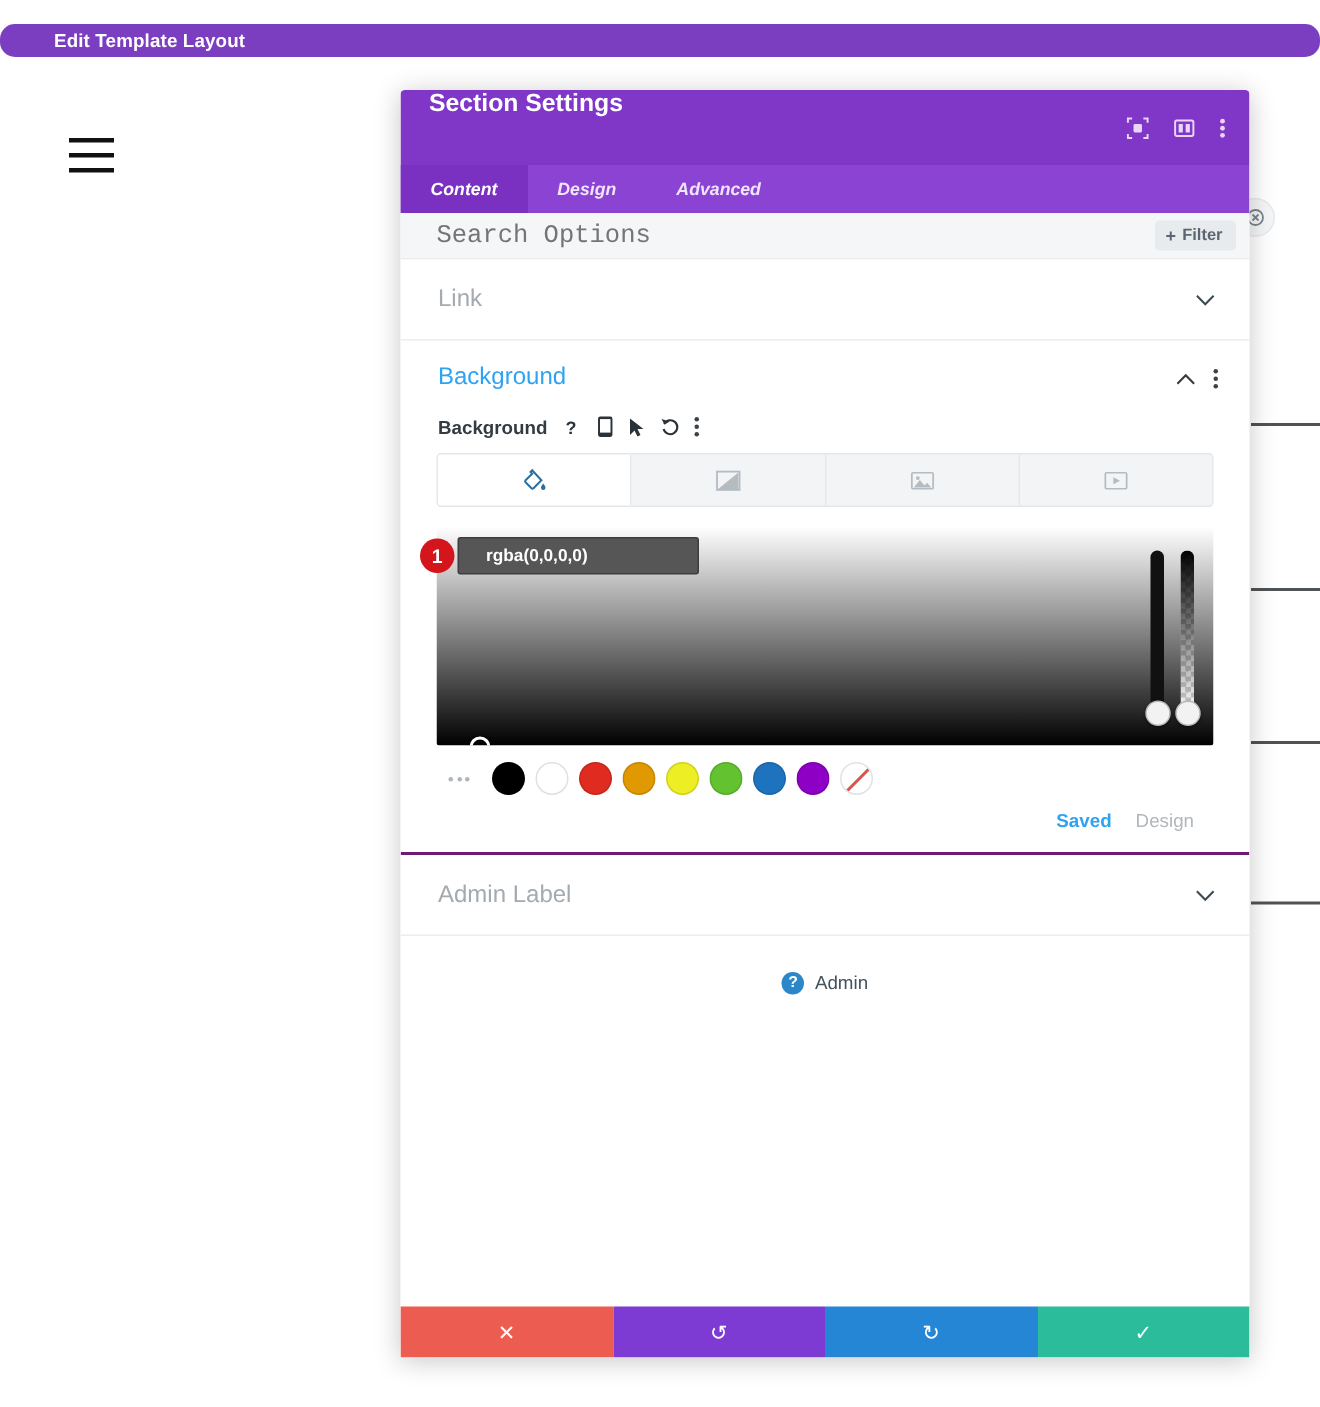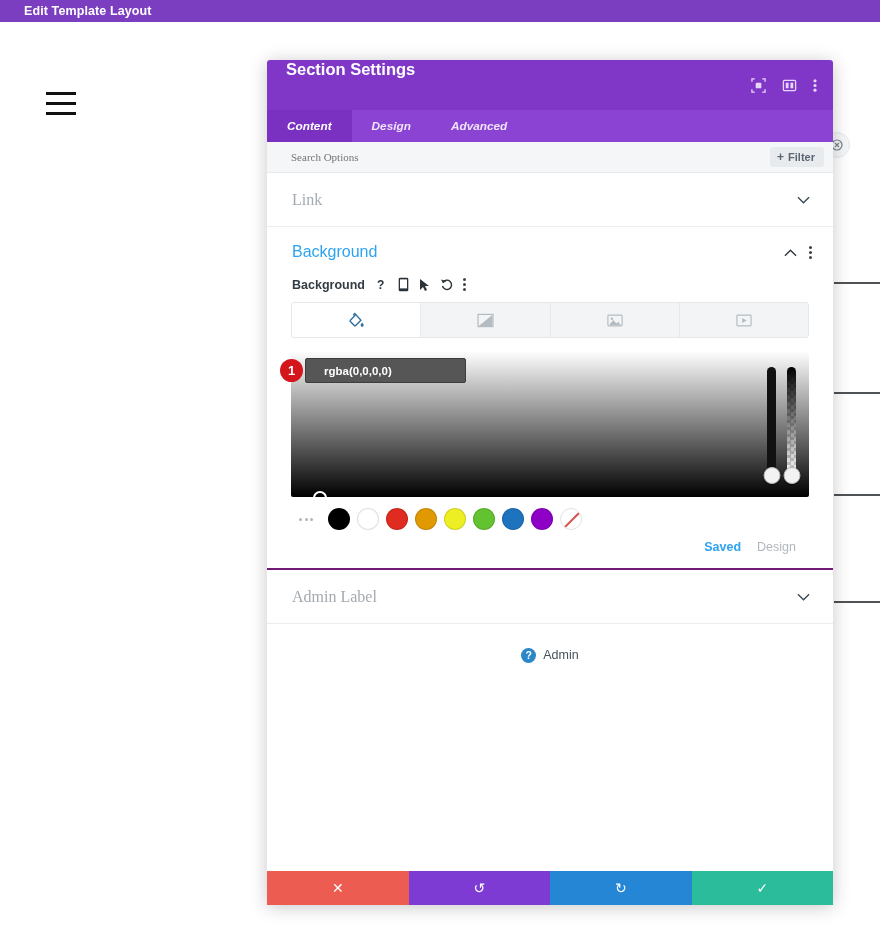--- a/index.html
+++ b/index.html
@@ -6,26 +6,27 @@
   html, body {
     width: 880px; height: 938px;
     font-family: "Liberation Sans", sans-serif;
     background: #ffffff;
     overflow: hidden;
   }
   body { position: relative; }
 
   
   .admin-bar {
-    position: absolute; top: 0; left: 0;
+    position: absolute; top: 16px; left: 0;
     width: 880px; height: 22px;
     background: #7b3ec0;
     display: flex; align-items: center;
-    padding-left: 24px;
+    padding-left: 36px;
     z-index: 40;
+    border-radius: 10px;
   }
   .admin-bar .title {
     color: #ffffff; font-size: 12.5px; font-weight: bold;
     letter-spacing: .1px;
   }
 
   
   .page-canvas {
     position: absolute; top: 22px; left: 0;
     width: 880px; height: 916px;
@@ -82,37 +83,36 @@
     padding: 0 20px; display: flex; align-items: center;
     color: #f0e4fb; font-size: 11.8px; font-weight: bold; cursor: pointer; font-style: italic;
   }
   .tab.active { background: #7a31c2; color: #ffffff; }
 
   .searchbar {
     height: 31px; background: #f4f6f8; border-bottom: 1px solid #e8ebee;
     display: flex; align-items: center; padding: 0 9px 0 24px; flex: 0 0 auto;
   }
   .searchbar .sinput {
-    flex: 1; font-size: 11px; color: #9aa2a9; background: transparent;
-    border: none; outline: none; font-family: Liberation Serif, serif;
+    flex: 1; font-size: 17px; color: #9aa2a9; background: transparent;
+    border: none; outline: none; font-family: Liberation Mono, monospace;
   }
   .filter-btn {
     background: #e8ebee; color: #5b6671; font-size: 11px; font-weight: bold;
     border-radius: 3px; padding: 4px 9px 4px 7px; display: flex;
     align-items: center; gap: 4px; cursor: pointer;
   }
   .filter-btn .plus { font-size: 12px; line-height: 1; }
 
   .modal-body { flex: 1; overflow: hidden; background: #fff; }
 
   .accordion-row {
     height: 54px; display: flex; align-items: center;
     padding: 0 23px 0 25px; border-bottom: 1px solid #eaedf0;
     cursor: pointer;
-    font-family: Liberation Serif, serif;
   }
   .accordion-row .atitle { flex: 1; font-size: 16px; color: #a3aab0; }
   .chev { color: #3b4b54; font-size: 13px; line-height: 1; }
 
   .section-open { padding: 0; border-bottom: 2px solid #701a75; }
   .section-open-head {
     height: 50px; display: flex; align-items: center;
     padding: 0 21px 0 25px;
   }
   .section-open-head .atitle {

